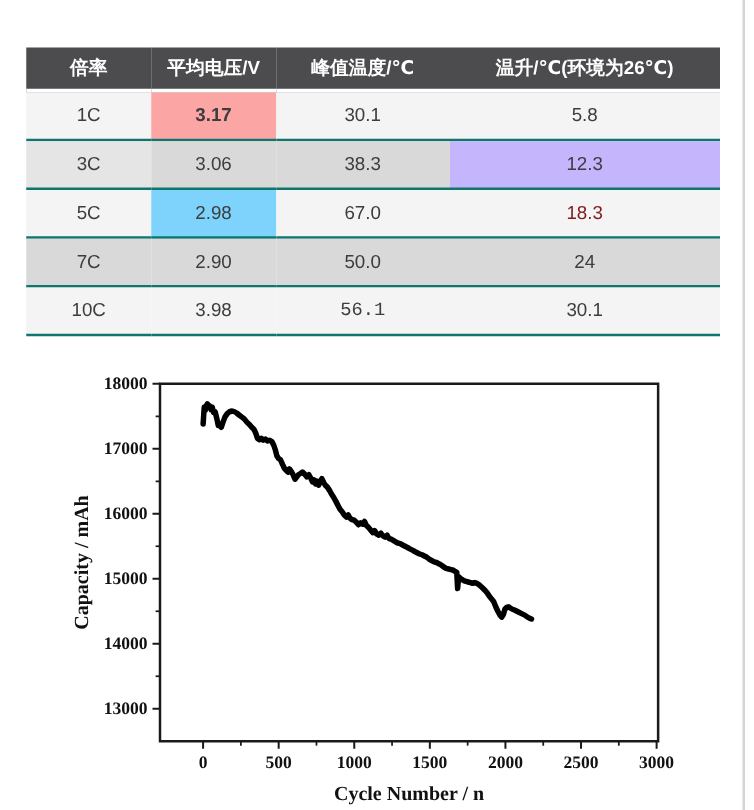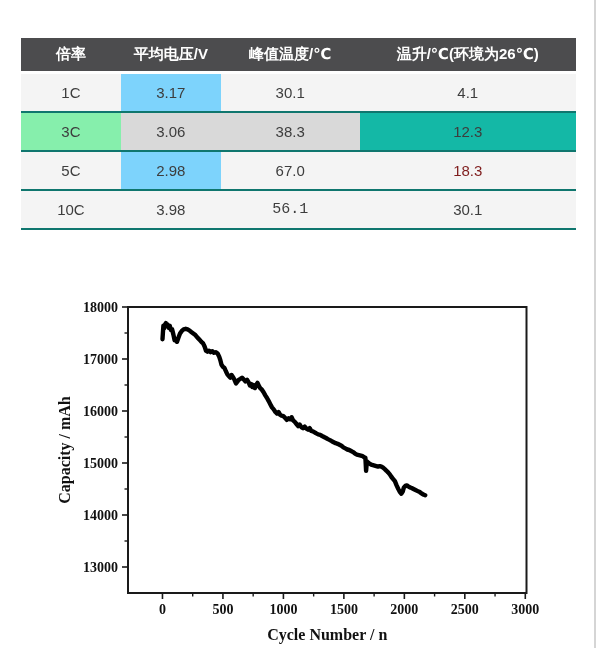--- a/index.html
+++ b/index.html
@@ -50,35 +50,41 @@
       <tr>
         <th style="background: rgb(76, 76, 78); color: rgb(255, 255, 255);">倍率</th>
         <th style="background: rgb(76, 76, 78); color: rgb(255, 255, 255);">平均电压/V</th>
         <th style="background: rgb(76, 76, 78); color: rgb(255, 255, 255);">峰值温度/℃</th>
         <th style="background: rgb(76, 76, 78); color: rgb(255, 255, 255);">温升/℃(环境为26℃)</th>
       </tr>
     </thead>
     <tbody>
       <tr class="row-odd">
         <td style="background: rgb(244, 244, 244); color: rgb(61, 61, 61);">1C</td>
-        <td style="background: #7dd3fc; color: rgb(61, 61, 61);">3.17</td>
+        <td style="background: #fca5a5; color: rgb(61, 61, 61); font-weight: bold;">3.17</td>
         <td style="background: rgb(244, 244, 244); color: rgb(61, 61, 61);">30.1</td>
-        <td style="background: rgb(244, 244, 244); color: rgb(61, 61, 61);">4.1</td>
+        <td style="background: rgb(244, 244, 244); color: rgb(61, 61, 61);">5.8</td>
       </tr>
       <tr class="row-even">
-        <td style="background: #86efac; color: rgb(61, 61, 61);">3C</td>
+        <td style="background: #e5e5e5; color: rgb(61, 61, 61);">3C</td>
         <td style="background: rgb(217, 217, 217); color: rgb(61, 61, 61);">3.06</td>
         <td style="background: rgb(217, 217, 217); color: rgb(61, 61, 61);">38.3</td>
-        <td style="background: #14b8a6; color: rgb(61, 61, 61);">12.3</td>
+        <td style="background: #c4b5fd; color: rgb(61, 61, 61);">12.3</td>
       </tr>
       <tr class="row-odd">
         <td style="background: rgb(244, 244, 244); color: rgb(61, 61, 61);">5C</td>
         <td style="background: #7dd3fc; color: rgb(61, 61, 61);">2.98</td>
         <td style="background: rgb(244, 244, 244); color: rgb(61, 61, 61);">67.0</td>
         <td style="background: rgb(244, 244, 244); color: #7f1d1d;">18.3</td>
+      </tr>
+      <tr class="row-even">
+        <td style="background: rgb(217, 217, 217); color: rgb(61, 61, 61);">7C</td>
+        <td style="background: rgb(217, 217, 217); color: rgb(61, 61, 61);">2.90</td>
+        <td style="background: rgb(217, 217, 217); color: rgb(61, 61, 61);">50.0</td>
+        <td style="background: rgb(217, 217, 217); color: rgb(61, 61, 61);">24</td>
       </tr>
       <tr class="row-odd">
         <td style="background: rgb(244, 244, 244); color: rgb(61, 61, 61);">10C</td>
         <td style="background: rgb(244, 244, 244); color: rgb(61, 61, 61);">3.98</td>
         <td style="background: rgb(244, 244, 244); color: rgb(61, 61, 61); font-family: Liberation Mono, monospace;">56.1</td>
         <td style="background: rgb(244, 244, 244); color: rgb(61, 61, 61);">30.1</td>
       </tr>
     </tbody>
   </table>
 

